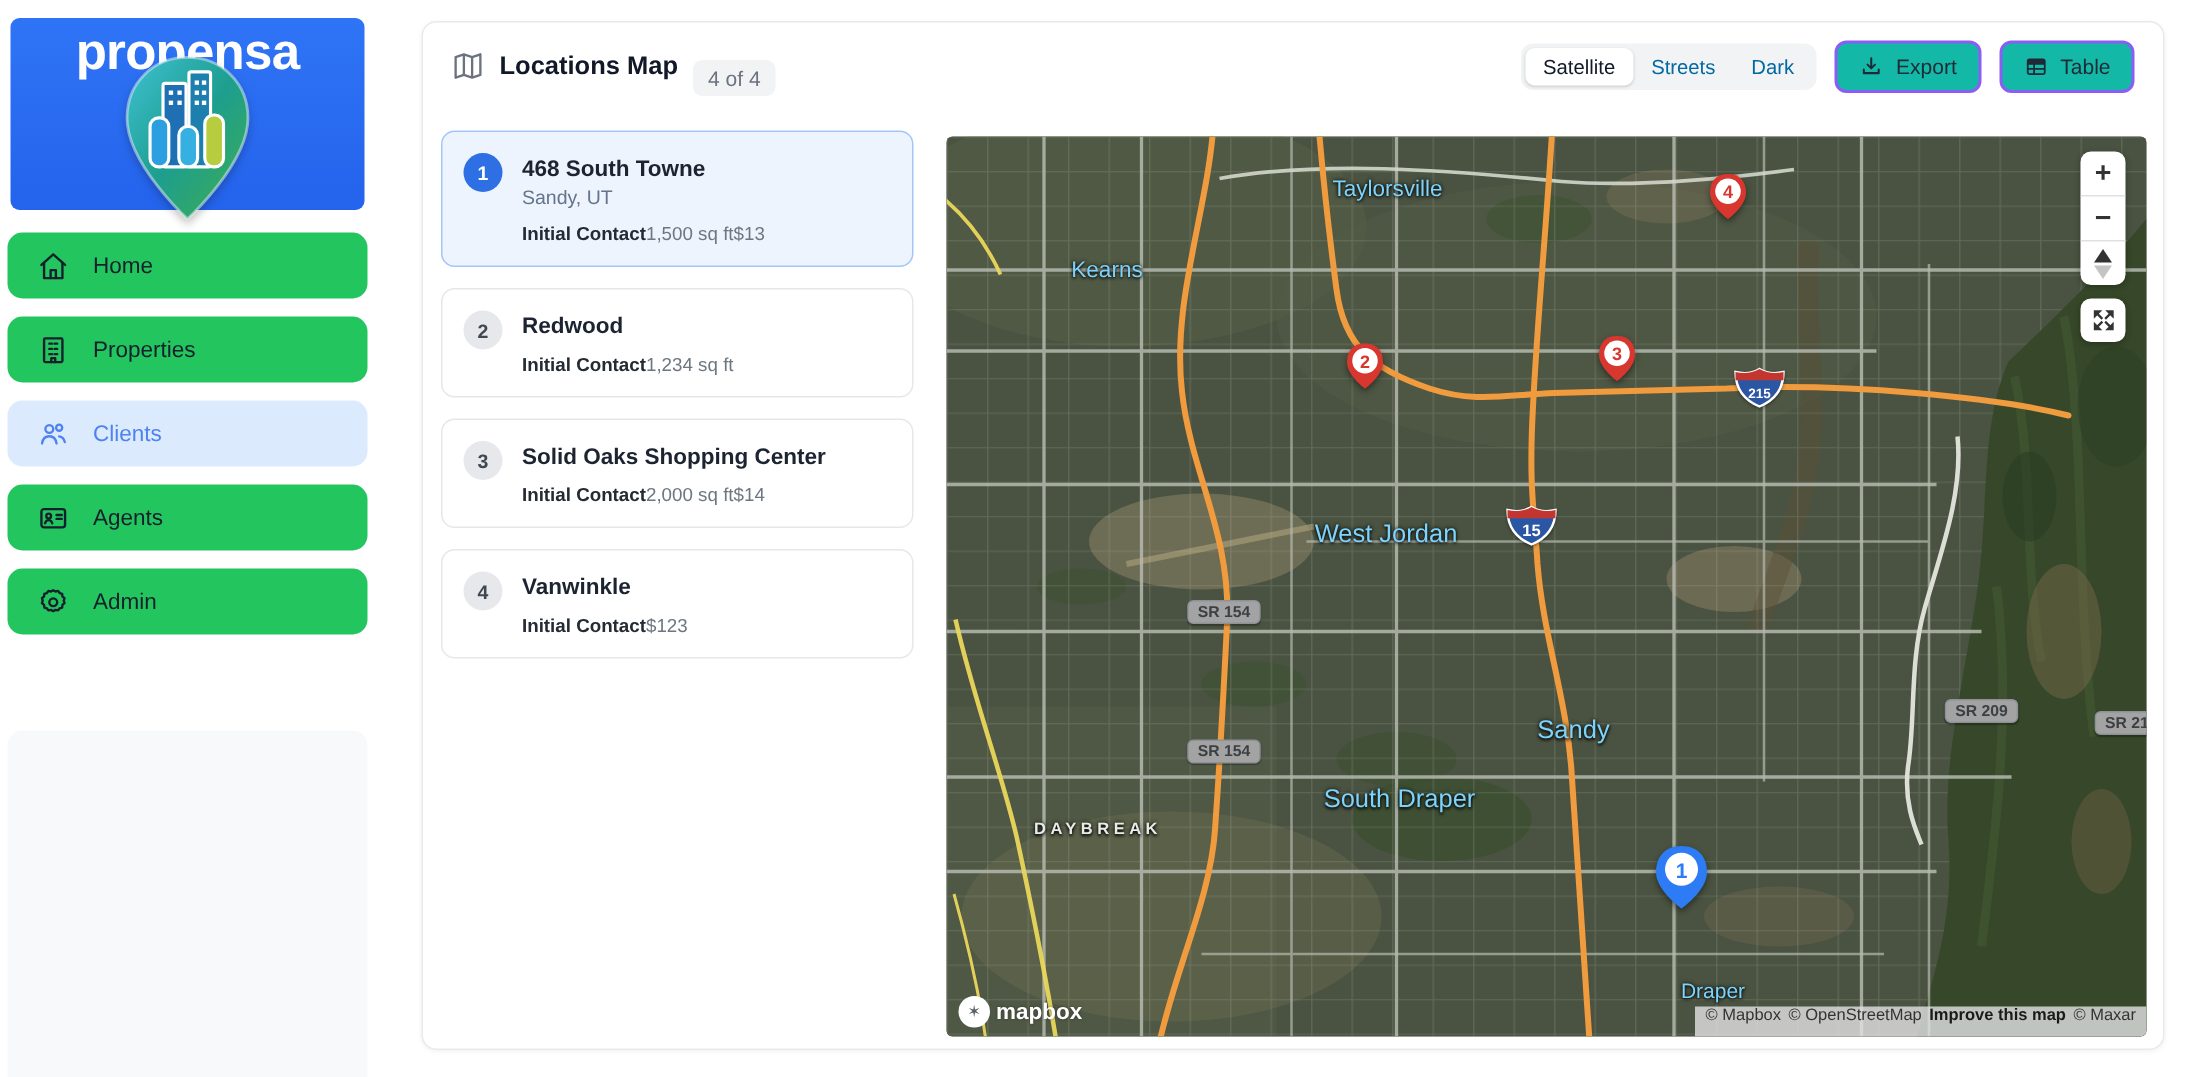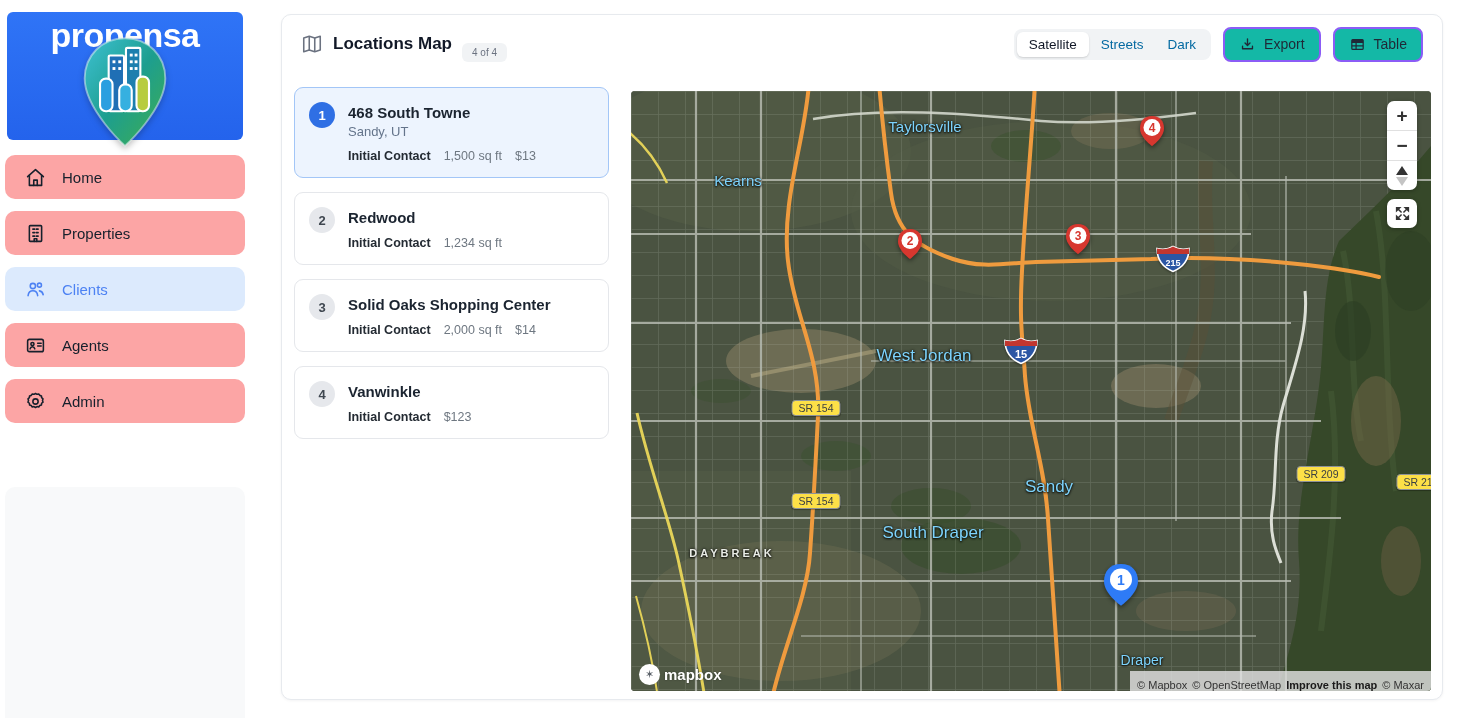--- a/index.html
+++ b/index.html
@@ -9,71 +9,71 @@
   
   .sidebar { position:absolute; left:0; top:0; width:250px; height:718px; background:#fff; }
   .logo-card { position:relative; margin:12px 7px 0; height:128px; border-radius:6px;
                background:linear-gradient(180deg,#2f74f6,#2463ec); }
   .logo-word { position:absolute; top:4px; left:0; right:0; text-align:center;
                font-size:34px; font-weight:800; letter-spacing:-.5px; color:#fff; }
   .logo-pin  { position:absolute; left:50%; top:20px; transform:translateX(-50%);
                filter:drop-shadow(0 3px 3px rgba(0,0,0,.25)); }
   .nav { margin:15px 5px 0; }
   .nav-item { display:flex; align-items:center; gap:15px; height:44px; padding-left:20px;
-              margin-bottom:12px; border-radius:10px; background:#fca5a5; cursor:pointer;
+              margin-bottom:12px; border-radius:10px; background:#22c55e; cursor:pointer;
               font-size:15px; font-weight:500; color:#16202c; }
   .nav-item.active { background:#dceafd; color:#4d82f3; }
   .nav-icon { width:22px; height:22px; display:flex; align-items:center; }
   .nav-icon svg { width:21px; height:21px; }
   .spacer-panel { position:absolute; left:5px; right:5px; top:487px; height:240px;
                   border-radius:10px; background:#f8f9fa; }
 
   
   .main-card { position:absolute; left:281px; top:14px; width:1162px; height:686px;
                background:#fff; border:1px solid #e7eaee; border-radius:10px;
                box-shadow:0 1px 3px rgba(16,24,40,.05); }
   .main-header { position:absolute; top:0; left:0; right:0; height:58px;
                  display:flex; align-items:center; justify-content:space-between; padding:0 19px; }
   .hdr-left  { display:flex; align-items:center; gap:10px; }
   .hdr-title { font-size:17px; font-weight:700; color:#111827; }
-  .count-badge { background:#f1f3f5; color:#6b7280; font-size:10px; font-weight:500;
+  .count-badge { background:#f1f3f5; color:#6b7280; font-size:14px; font-weight:500;
                  border-radius:6px; padding:4px 10px;margin-top:16px; }
   .hdr-right { display:flex; align-items:center; gap:12px; }
   .segmented { display:flex; align-items:center; background:#f1f3f5; border-radius:8px; padding:3px; }
   .segment { font-size:13.5px; color:#0369a1; padding:5px 12px; border-radius:6px; cursor:pointer; }
   .segment.active { background:#fff; color:#111827; font-weight:500; box-shadow:0 1px 2px rgba(0,0,0,.15); }
   .btn { display:flex; align-items:center; gap:8px; background:#14b8a6; border:2px solid #8b5cf6;
          border-radius:8px; padding:7px 14px; font-size:14px; font-weight:400; color:#1f2937; cursor:pointer; }
   .btn svg { width:17px; height:17px; }
 
   
   .loc-list { position:absolute; left:12px; top:72px; width:315px; }
   .loc-card { display:flex; gap:13px; border:1px solid #e5e7eb; border-radius:9px;
               background:#fff; padding:13px 14px 14px; margin-bottom:14px; cursor:pointer; }
   .loc-card.selected { background:#edf4fe; border-color:#a3c6f7; }
   .loc-num { flex:0 0 26px; width:26px; height:26px; border-radius:50%; background:#e6e8ec;
              color:#3f4750; font-size:13px; font-weight:700; display:flex;
              align-items:center; justify-content:center; margin-top:1px; }
   .loc-card.selected .loc-num { background:#2f6fe4; color:#fff; }
   .loc-name { font-size:15px; font-weight:600; color:#1b2430; padding-top:3px; }
   .loc-city { font-size:13px; color:#64748b; margin-top:3px; }
-  .loc-meta { display:flex; gap:13px; margin-top:10px; font-size:12.5px; align-items:baseline; }
+  .loc-meta { display:flex; margin-top:10px; font-size:12.5px; align-items:baseline; }
   .loc-stage { font-weight:700; color:#242b33; }
   .loc-dim   { color:#6e7781; }
 
   
   .map-wrap { position:absolute; left:349px; top:76px; width:800px; height:600px;
               border-radius:4px; overflow:hidden; background:#4a5341; }
   .map-wrap svg.basemap { position:absolute; inset:0; display:block; }
   .map-label { position:absolute; transform:translate(-50%,-50%); color:#7dd3fc; font-weight:500;
                white-space:nowrap; text-shadow:0 0 3px rgba(0,0,0,.95), 0 1px 2px rgba(0,0,0,.8); }
   .map-label.spaced { letter-spacing:3px; font-weight:600; color:#e9ece6; }
-  .road-badge { position:absolute; transform:translate(-50%,-50%); background:#fde047;
+  .road-badge { position:absolute; transform:translate(-50%,-50%); background:#a3a3a3;
                 border:1.5px solid #8d9299; border-radius:4px; color:#3c4043;
-                font-size:10.5px; font-weight:400; padding:1px 6px; white-space:nowrap;
+                font-size:10.5px; font-weight:700; padding:1px 6px; white-space:nowrap;
                 box-shadow:0 1px 1px rgba(0,0,0,.3); }
   .shield { position:absolute; transform:translate(-50%,-50%); filter:drop-shadow(0 1px 1px rgba(0,0,0,.4)); }
   .marker { position:absolute; transform:translateX(-50%); cursor:pointer;
             filter:drop-shadow(0 2px 2px rgba(0,0,0,.45)); }
   .marker .m-num { position:absolute; left:0; right:0; text-align:center; font-weight:700; }
   .marker.red  { width:26px; height:32px; }
   .marker.red .m-num  { top:6px; font-size:12px; color:#d7372f; }
   .marker.blue { width:36px; height:44px; }
   .marker.blue .m-num { top:9px; font-size:14px; color:#2e7bf6; }
 
@@ -89,21 +89,21 @@
               border-top:9px solid #c4c4c4; }
   .fullscreen-btn { position:absolute; right:14px; top:108px; width:30px; height:29px; background:#fff;
                     border-radius:7px; box-shadow:0 1px 4px rgba(0,0,0,.3); display:flex;
                     align-items:center; justify-content:center; cursor:pointer; }
   .mapbox-logo { position:absolute; left:8px; bottom:6px; display:flex; align-items:center; gap:4px; }
   .mapbox-logo .mb-circle { width:21px; height:21px; border-radius:50%; background:#fff;
                             display:flex; align-items:center; justify-content:center;
                             font-size:11px; color:#5a6068; }
   .mapbox-logo .mb-word { color:#fff; font-size:15px; font-weight:700;
                           text-shadow:0 0 2px rgba(0,0,0,.4); }
-  .attribution { position:absolute; right:0; bottom:0; height:20px; display:flex; align-items:flex-end;
+  .attribution { position:absolute; right:0; bottom:0; height:20px; display:flex; align-items:flex-start;
                  gap:5px; background:rgba(228,228,228,.8); padding:0 7px; font-size:11px; color:#333;
                  white-space:nowrap; }
   .attribution .bold { font-weight:700; color:#1a1a1a; }
 </style>
 </head>
 <body>
 
 <div class="sidebar">
   <div class="logo-card">
     <div class="logo-word">propensa</div>

